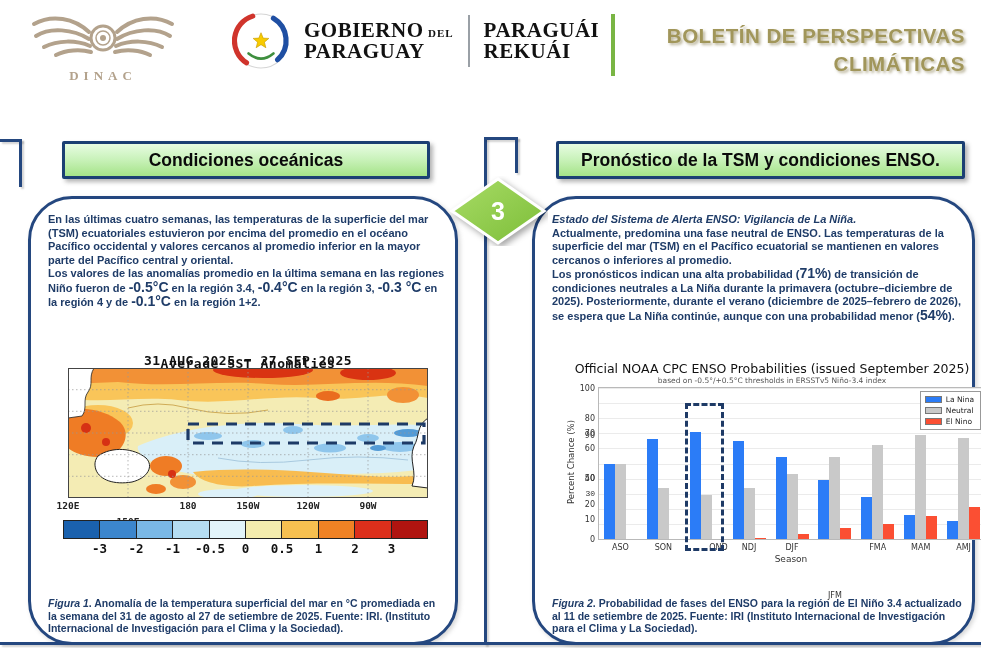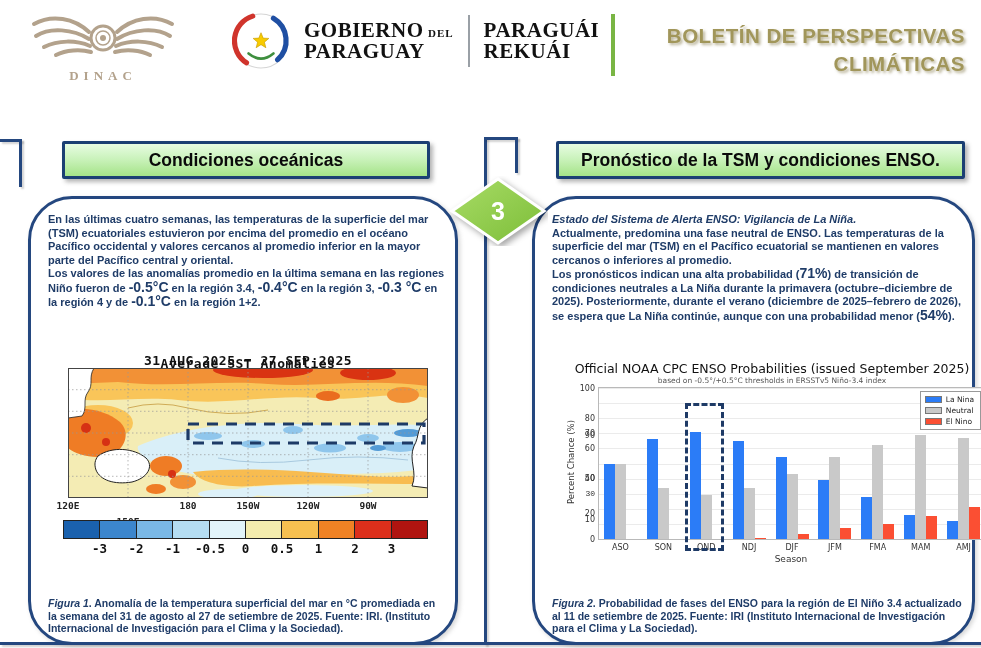--- a/index.html
+++ b/index.html
@@ -262,21 +262,21 @@
           </div>
           <div class="leg-row">
             <div class="leg-swatch" style="background: rgb(251, 79, 51);"></div>
             <div class="leg-label">El Nino</div>
           </div>
         </div>
     <div class="ytick" style="top: 146.5px;">0</div>
         <div class="gridline" style="top: 135.9px;"></div>
         <div class="ytick" style="top: 127px;">10</div>
         <div class="gridline" style="top: 120.8px;"></div>
-        <div class="ytick" style="top: 121px;">20</div>
+        <div class="ytick" style="top: 112px;">20</div>
         <div class="gridline" style="top: 105.7px;"></div>
         <div class="ytick" style="top: 101.2px; font-family: Liberation Mono, monospace;">30</div>
         <div class="gridline" style="top: 90.6px;"></div>
         <div class="ytick" style="top: 86.1px;">40</div>
         <div class="gridline" style="top: 75.5px;"></div>
         <div class="ytick" style="top: 86px;">50</div>
         <div class="gridline" style="top: 60.4px;"></div>
         <div class="ytick" style="top: 55.9px;">60</div>
         <div class="gridline" style="top: 45.3px;"></div>
         <div class="ytick" style="top: 40.8px;">70</div>
@@ -287,33 +287,33 @@
         <div class="gridline" style="top: 0px;"></div>
         <div class="ytick" style="top: -4.5px;">100</div>
         <div class="xtick" style="left: 0px; width: 42.8889px;">ASO</div>
         <div class="bar" style="left: 4.94444px; height: 75.5px; background: rgb(43, 124, 247);"></div>
         <div class="bar" style="left: 15.9444px; height: 75.5px; background: rgb(201, 201, 201);"></div>
         <div class="bar" style="left: 26.9444px; height: 0px; background: rgb(251, 79, 51);"></div>
         <div class="xtick" style="left: 42.8889px; width: 42.8889px;">SON</div>
         <div class="bar" style="left: 47.8333px; height: 99.66px; background: rgb(43, 124, 247);"></div>
         <div class="bar" style="left: 58.8333px; height: 51.34px; background: rgb(201, 201, 201);"></div>
         <div class="bar" style="left: 69.8333px; height: 0px; background: rgb(251, 79, 51);"></div>
-        <div class="xtick" style="left: 85.7778px; width: 42.8889px;">OND</div>
+        <div class="xtick" style="left: 85.7778px; width: 42.8889px; text-align: right;">OND</div>
         <div class="bar" style="left: 90.7222px; height: 107.21px; background: rgb(43, 124, 247);"></div>
         <div class="bar" style="left: 101.722px; height: 43.79px; background: rgb(201, 201, 201);"></div>
         <div class="bar" style="left: 112.722px; height: 0px; background: rgb(251, 79, 51);"></div>
         <div class="xtick" style="left: 128.667px; width: 42.8889px; text-align: center;">NDJ</div>
         <div class="bar" style="left: 133.611px; height: 98.15px; background: rgb(43, 124, 247);"></div>
         <div class="bar" style="left: 144.611px; height: 51.34px; background: rgb(201, 201, 201);"></div>
         <div class="bar" style="left: 155.611px; height: 1.51px; background: rgb(251, 79, 51);"></div>
         <div class="xtick" style="left: 171.556px; width: 42.8889px;">DJF</div>
         <div class="bar" style="left: 176.5px; height: 81.54px; background: rgb(43, 124, 247);"></div>
         <div class="bar" style="left: 187.5px; height: 64.93px; background: rgb(201, 201, 201);"></div>
         <div class="bar" style="left: 198.5px; height: 4.53px; background: rgb(251, 79, 51);"></div>
-        <div class="xtick" style="left: 214.444px; width: 42.8889px;">JFM</div>
+        <div class="xtick" style="left: 214.444px; width: 42.8889px; margin-top: 48px;">JFM</div>
         <div class="bar" style="left: 219.389px; height: 58.89px; background: rgb(43, 124, 247);"></div>
         <div class="bar" style="left: 230.389px; height: 81.54px; background: rgb(201, 201, 201);"></div>
         <div class="bar" style="left: 241.389px; height: 10.57px; background: rgb(251, 79, 51);"></div>
         <div class="xtick" style="left: 257.333px; width: 42.8889px;">FMA</div>
         <div class="bar" style="left: 262.278px; height: 42.28px; background: rgb(43, 124, 247);"></div>
         <div class="bar" style="left: 273.278px; height: 93.62px; background: rgb(201, 201, 201);"></div>
         <div class="bar" style="left: 284.278px; height: 15.1px; background: rgb(251, 79, 51);"></div>
         <div class="xtick" style="left: 300.222px; width: 42.8889px;">MAM</div>
         <div class="bar" style="left: 305.167px; height: 24.16px; background: rgb(43, 124, 247);"></div>
         <div class="bar" style="left: 316.167px; height: 104.19px; background: rgb(201, 201, 201);"></div>

